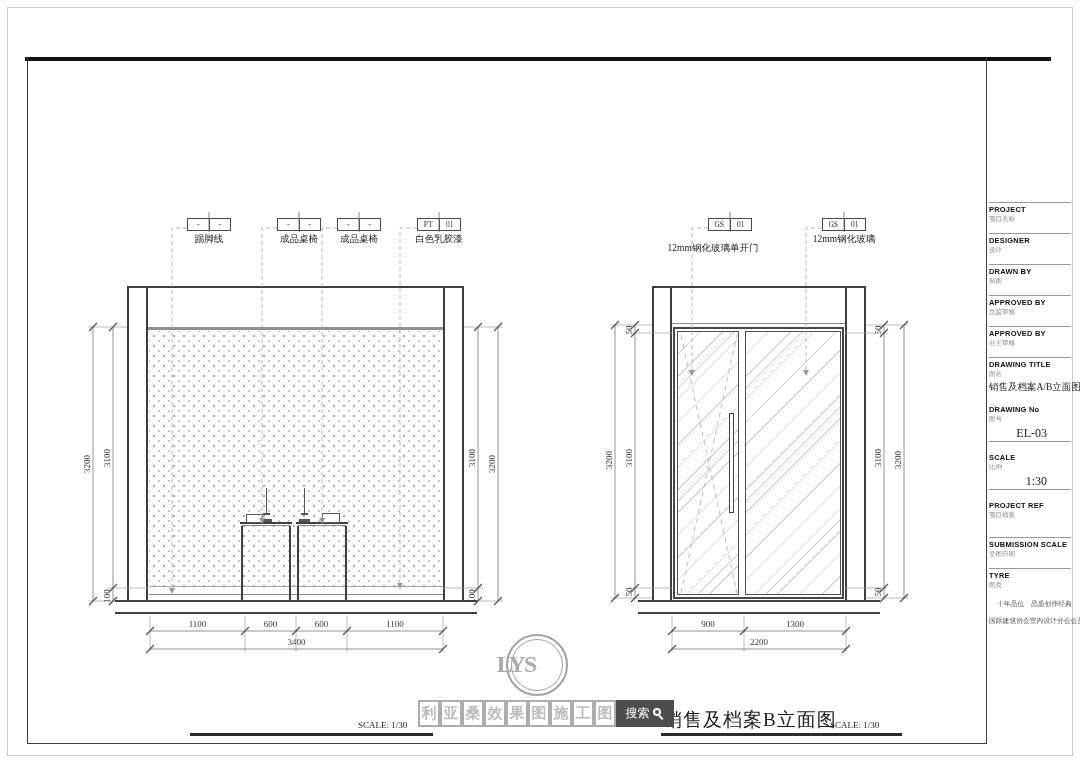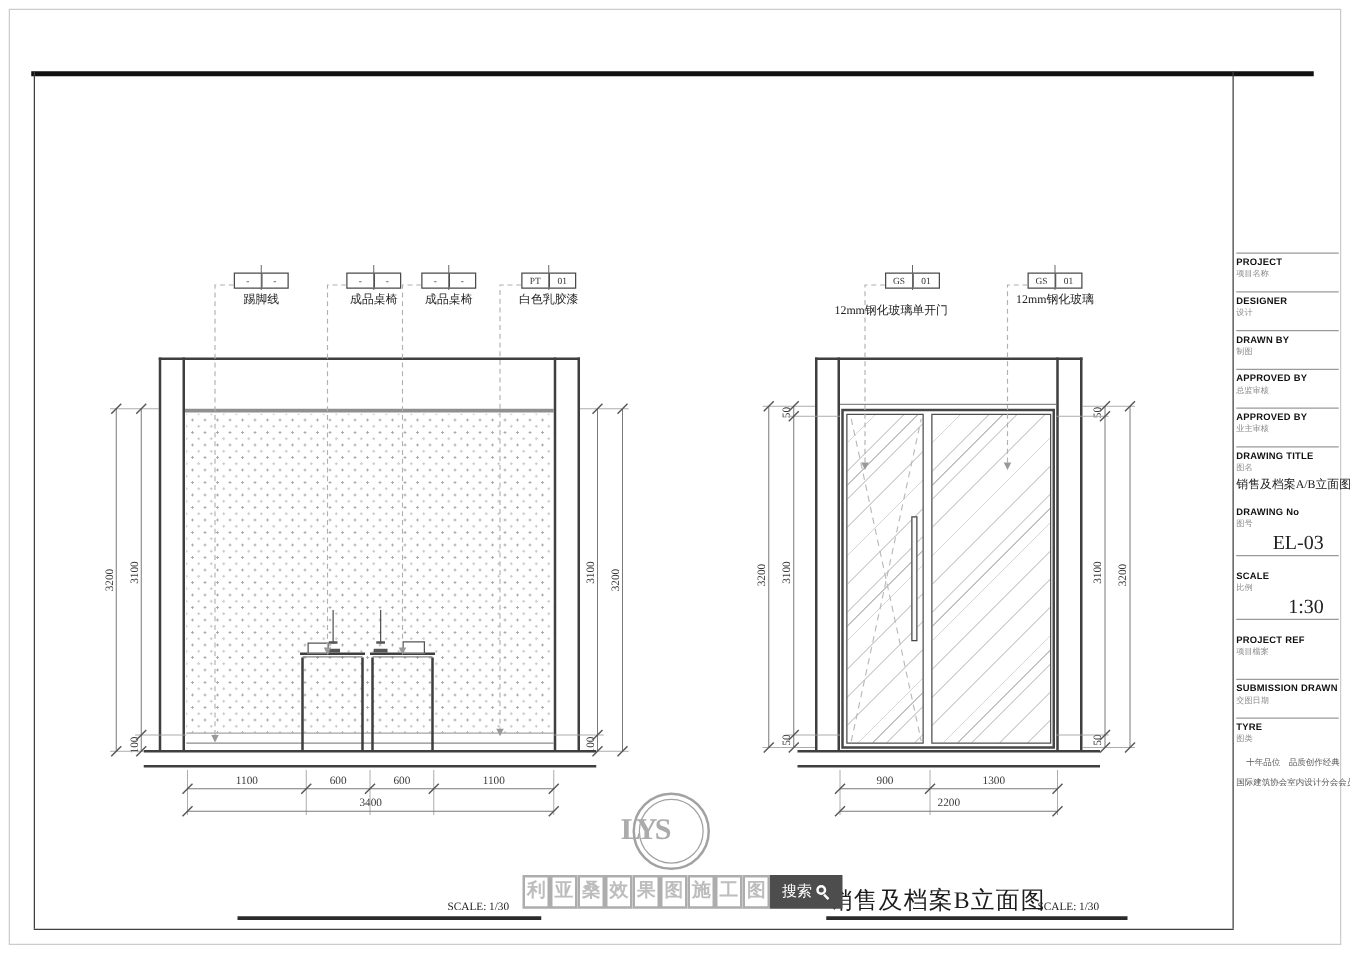--- a/index.html
+++ b/index.html
@@ -35,22 +35,22 @@
   .mag{position:relative;width:13px;height:13px;display:inline-block}
   .mag i{position:absolute;left:1px;top:1px;width:8px;height:8px;border:2px solid #fff;border-radius:50%}
   .mag b{position:absolute;left:8px;top:8px;width:2px;height:5px;background:#fff;transform:rotate(-45deg)}
   
   .tb{position:absolute;left:989px;top:60px;width:88px;font-family:"Liberation Sans",sans-serif}
   .tb .blk{border-top:1px solid #9a9a9a;padding-top:2px;margin-bottom:9px;width:82px}
   .tb .blk.nr{border-top:none}
   .tb .en{font-size:7.5px;font-weight:bold;color:#101010;letter-spacing:.2px;white-space:nowrap}
   .tb .cn{font-size:6.5px;color:#8a8a8a;margin-top:1px;font-family:"Liberation Serif",serif}
   .tb .val{font-family:"Liberation Serif",serif;font-size:9.5px;color:#222;white-space:nowrap;margin-top:2px}
-  .tb .vlg{font-family:"Liberation Serif",serif;font-size:16px;color:#222;text-align:right;
-           padding-right:12px;border-bottom:1px solid #999;margin-top:2px;width:82px}
+  .tb .vlg{font-family:"Liberation Serif",serif;font-size:12px;color:#222;text-align:right;
+           padding-right:24px;border-bottom:1px solid #999;margin-top:2px;width:82px}
   .tb .note{font-family:"Liberation Serif",serif;font-size:6px;color:#555;line-height:9.5px;margin-top:4px;width:86px}
   .tb .cred{font-family:"Liberation Serif",serif;font-size:6.8px;color:#555;line-height:11px;white-space:nowrap}
   .tb .slog{font-family:"Liberation Serif",serif;font-size:6.8px;color:#555;white-space:nowrap}
 </style>
 </head>
 <body>
 
 <div class="sheet">
 
   <div style="position:absolute;left:7px;top:7px;right:7px;bottom:7px;border:1px solid #cccccc"></div>
@@ -346,21 +346,21 @@
       <div class="en">SCALE</div>
       <div class="cn">比例</div>
       <div class="vlg">1:30</div>
     </div>
     <div class="blk nr">
       <div class="en">PROJECT REF</div>
       <div class="cn">项目檔案</div>
     </div>
     <div style="height:8px"></div>
     <div class="blk">
-      <div class="en">SUBMISSION DRAWN</div>
+      <div class="en">SUBMISSION SCALE</div>
       <div class="cn">交图日期</div>
     </div>
     <div class="blk">
       <div class="en">TYRE</div>
       <div class="cn">图类</div>
     </div>
     <div class="slog" style="margin-top:6px;padding-left:8px">十年品位　品质创作经典</div>
     <div style="height:6px"></div>
     <div class="cred">国际建筑协会室内设计分会会员</div>
 

